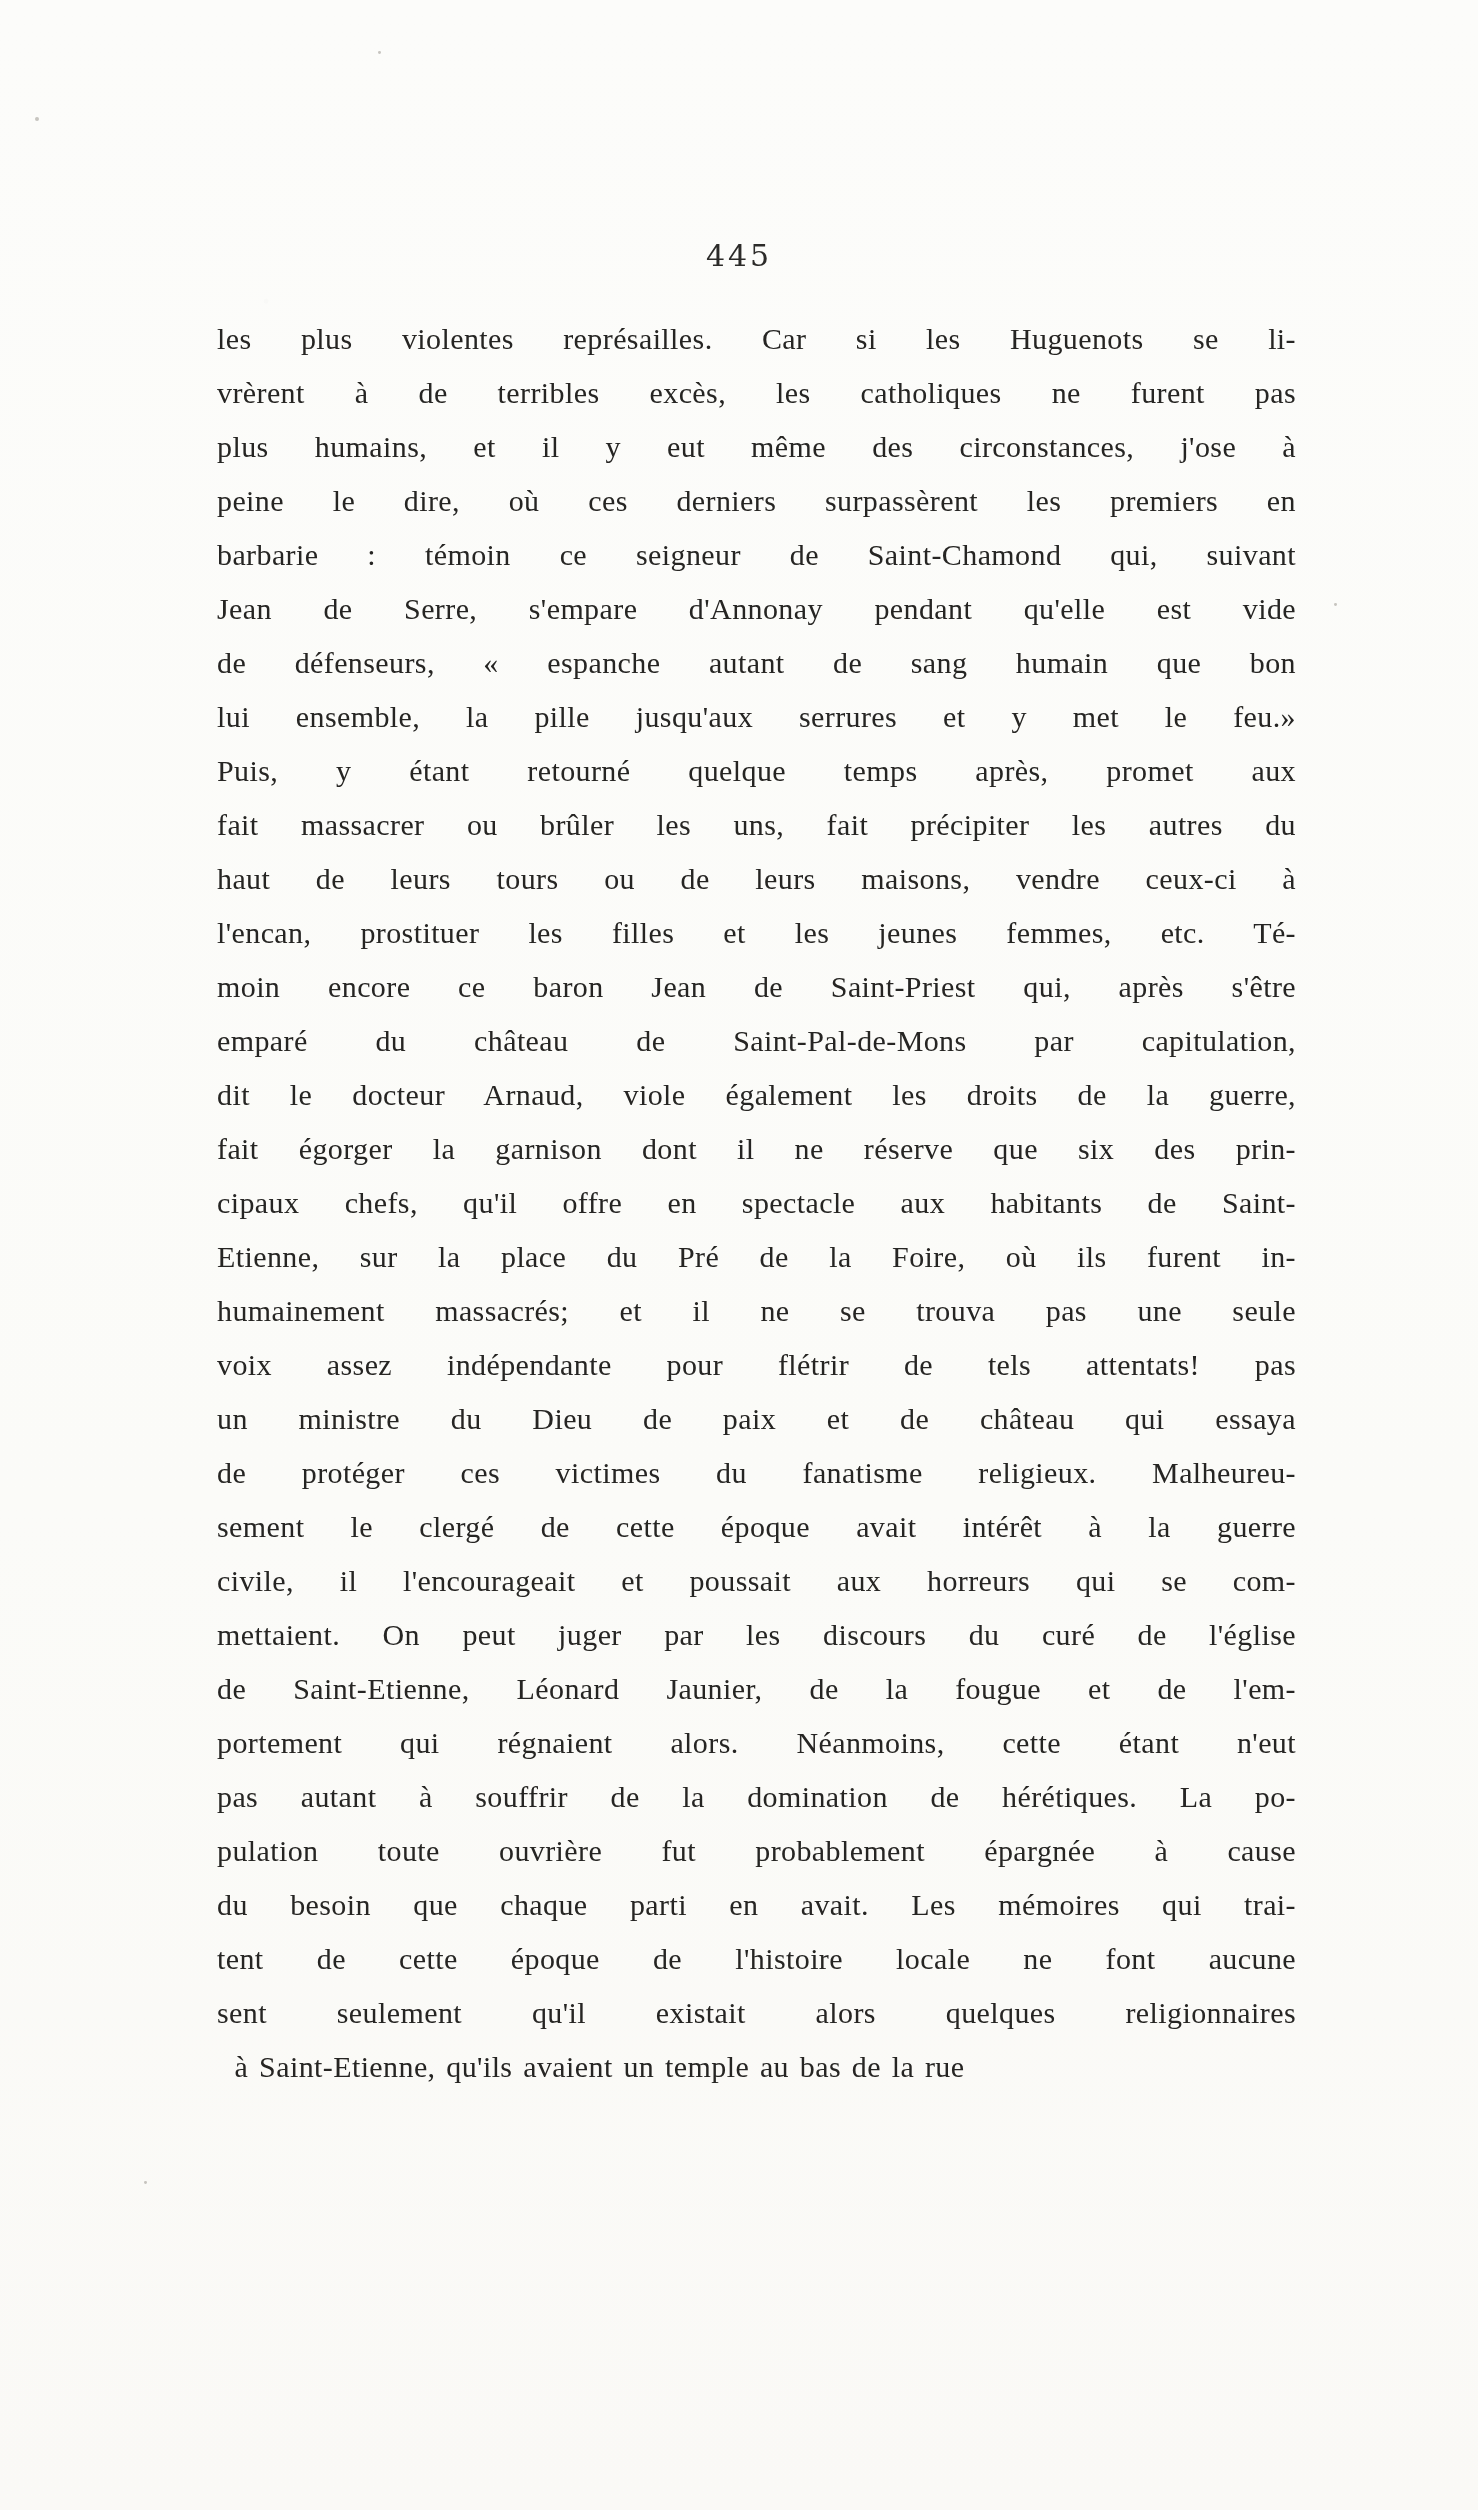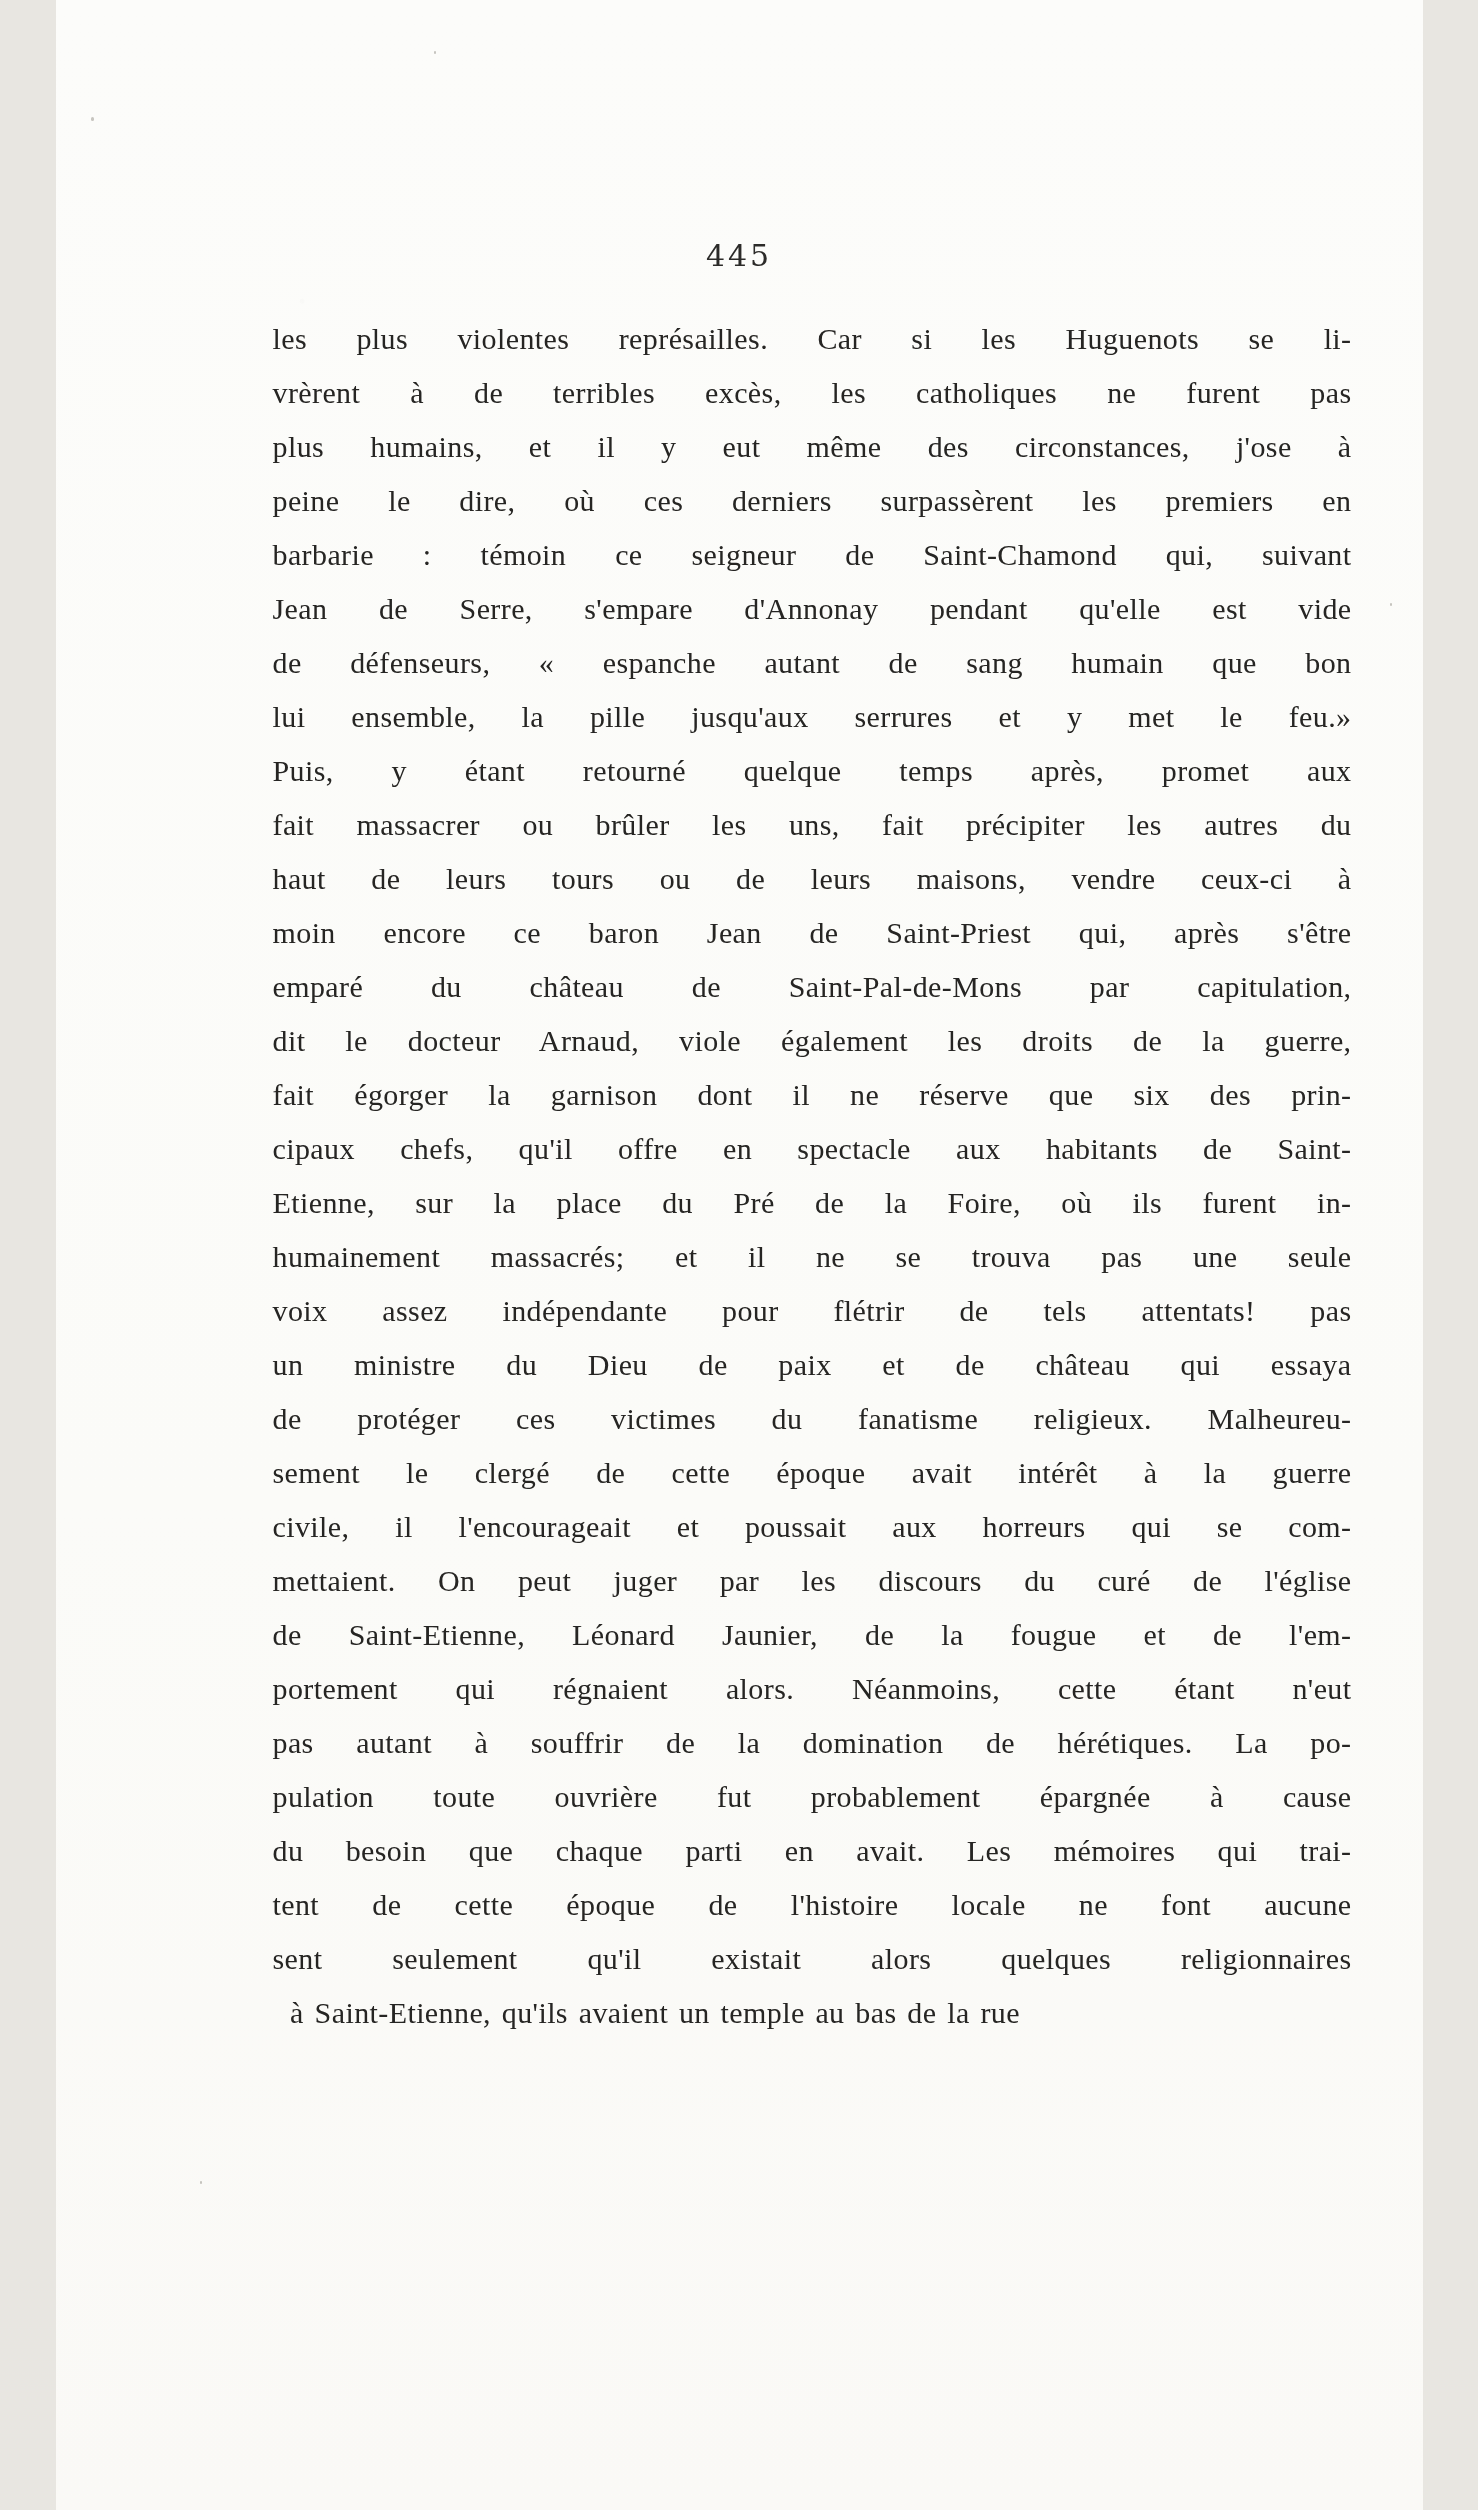--- a/index.html
+++ b/index.html
@@ -2,21 +2,21 @@
 <html><head>
 <meta charset="utf-8">
 <style>
   html, body {
     margin: 0;
     padding: 0;
     background: #e8e6e1;
   }
   .page {
     position: relative;
-    width: 1367px;
+    width: 1478px;
     height: 2510px;
     margin: 0 auto;
     background: #fcfcfa;
     background-image:
       radial-gradient(circle at 18% 12%, rgba(0,0,0,0.012) 0 2px, transparent 2.9px),
       linear-gradient(180deg, #fcfcfa 0%, #fbfbf8 60%, #faf9f6 100%);
     overflow: hidden;
     font-family: "DejaVu Serif", "Liberation Serif", serif;
     color: #262523;
   }
@@ -69,20 +69,21 @@
       <div class="text-line">vrèrent à de terribles excès, les catholiques ne furent pas</div>
       <div class="text-line">plus humains, et il y eut même des circonstances, j'ose à</div>
       <div class="text-line">peine le dire, où ces derniers surpassèrent les premiers en</div>
       <div class="text-line">barbarie : témoin ce seigneur de Saint-Chamond qui, suivant</div>
       <div class="text-line">Jean de Serre, s'empare d'Annonay pendant qu'elle est vide</div>
       <div class="text-line">de défenseurs, « espanche autant de sang humain que bon</div>
       <div class="text-line">lui ensemble, la pille jusqu'aux serrures et y met le feu.»</div>
       <div class="text-line">Puis, y étant retourné quelque temps après, promet aux</div>
       <div class="text-line">fait massacrer ou brûler les uns, fait précipiter les autres du</div>
       <div class="text-line">haut de leurs tours ou de leurs maisons, vendre ceux-ci à</div>
+      <div class="text-line">l'encan, prostituer les filles et les jeunes femmes, etc. Té-</div>
       <div class="text-line">moin encore ce baron Jean de Saint-Priest qui, après s'être</div>
       <div class="text-line">emparé du château de Saint-Pal-de-Mons par capitulation,</div>
       <div class="text-line">dit le docteur Arnaud, viole également les droits de la guerre,</div>
       <div class="text-line">fait égorger la garnison dont il ne réserve que six des prin-</div>
       <div class="text-line">cipaux chefs, qu'il offre en spectacle aux habitants de Saint-</div>
       <div class="text-line">Etienne, sur la place du Pré de la Foire, où ils furent in-</div>
       <div class="text-line">humainement massacrés; et il ne se trouva pas une seule</div>
       <div class="text-line">voix assez indépendante pour flétrir de tels attentats! pas</div>
       <div class="text-line">un ministre du Dieu de paix et de château qui essaya</div>
       <div class="text-line">de protéger ces victimes du fanatisme religieux. Malheureu-</div>

